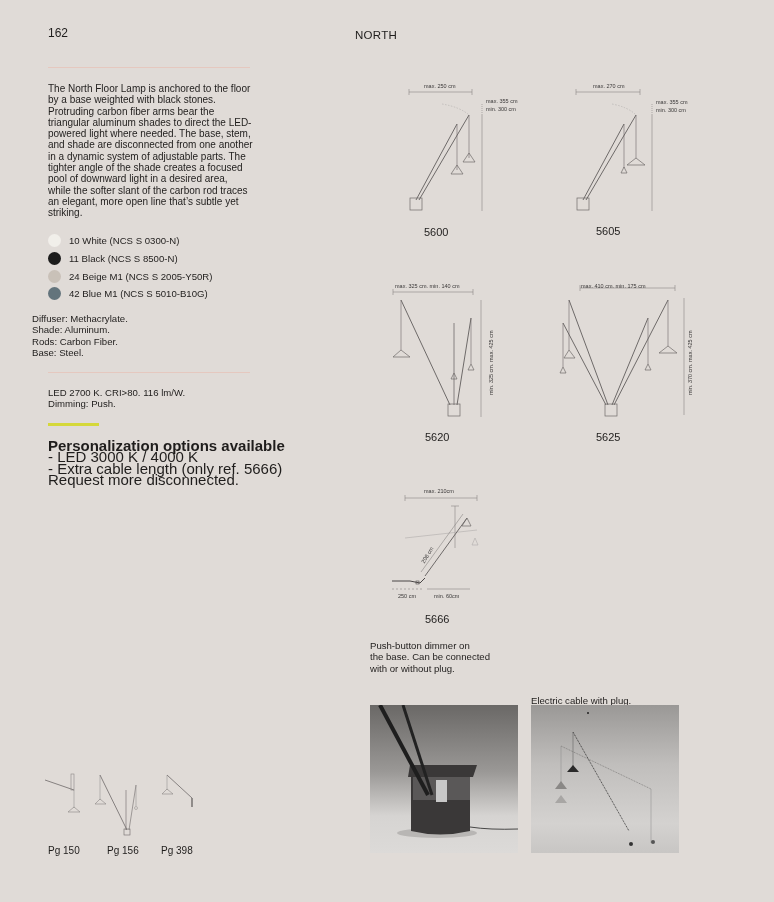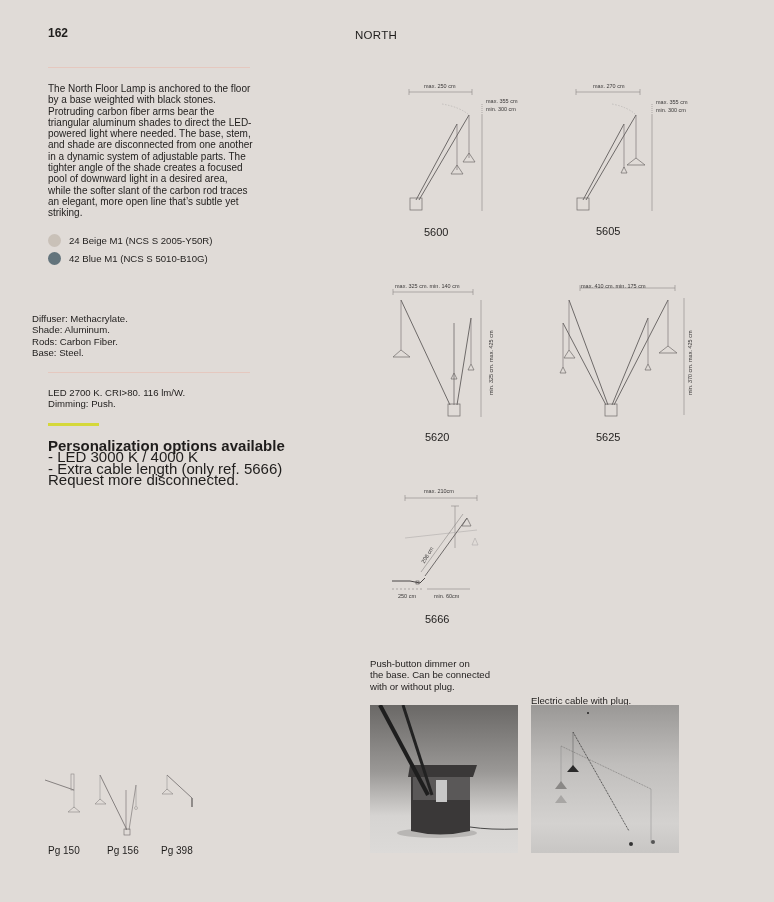--- a/index.html
+++ b/index.html
@@ -1,21 +1,21 @@
 <!DOCTYPE html>
 <html><head>
 <meta charset="utf-8">
 <style>
   html, body { margin: 0; padding: 0; }
   body {
     width: 774px; height: 902px; background: #e0dbd7; position: relative;
     font-family: "Liberation Sans", "DejaVu Sans", sans-serif; color: #1f1d1c; overflow: hidden;
   }
   .abs { position: absolute; }
-  .page-num { left: 48px; top: 26px; font-size: 12px; font-weight: bold; }
+  .page-num { left: 48px; top: 26px; font-size: 12px; }
   .section-title { left: 355px; top: 29px; font-size: 11.5px; letter-spacing: 0.3px; }
   .rule { height: 1px; background: #e5c8bf; }
   .intro { left: 48px; top: 83px; width: 205px; font-size: 10px; line-height: 11.3px; }
   .swatches { left: 48px; top: 232px; }
   .swatch-row { display: flex; align-items: center; height: 17.7px; font-size: 9.6px; }
   .dot { width: 13px; height: 13px; border-radius: 50%; margin-right: 8px; }
   .materials { left: 32px; top: 313px; font-size: 9.6px; line-height: 11.3px; }
   .specs { left: 48px; top: 387px; font-size: 9.6px; line-height: 11.3px; }
   .accent { left: 48px; top: 423px; width: 51px; height: 3px; background: #d5d83a; }
   .personal { left: 48px; top: 440px; font-size: 15px; line-height: 11.3px; }
@@ -31,20 +31,28 @@
 <body>
 
 <div class="abs page-num">162</div>
 <div class="abs section-title">NORTH</div>
 <div class="abs rule" style="left:48px; top:67px; width:202px;"></div>
 
 <div class="abs intro">The North Floor Lamp is anchored to the floor by a base weighted with black stones. Protruding carbon fiber arms bear the triangular aluminum shades to direct the LED-powered light where needed. The base, stem, and shade are disconnected from one another in a dynamic system of adjustable parts. The tighter angle of the shade creates a focused pool of downward light in a desired area, while the softer slant of the carbon rod traces an elegant, more open line that’s subtle yet striking.</div>
 
 <div class="abs swatches">
   <div class="swatch-row">
+    <span class="dot" style="background:#f1efea;"></span>
+    <span>10 White (NCS S 0300-N)</span>
+  </div>
+  <div class="swatch-row">
+    <span class="dot" style="background:#1c1c1c;"></span>
+    <span>11 Black (NCS S 8500-N)</span>
+  </div>
+  <div class="swatch-row">
     <span class="dot" style="background:#c9c1b8;"></span>
     <span>24 Beige M1 (NCS S 2005-Y50R)</span>
   </div>
   <div class="swatch-row">
     <span class="dot" style="background:#63747c;"></span>
     <span>42 Blue M1 (NCS S 5010-B10G)</span>
   </div>
 </div>
 
 <div class="abs materials">
@@ -165,21 +173,21 @@
   <rect x="31" y="101" width="3" height="3" fill="none" stroke="#4a4646" stroke-width="0.6"></rect>
   <line x1="7" y1="109" x2="38" y2="109" stroke="#8a8685" stroke-width="0.6" stroke-dasharray="2,2"></line>
   <line x1="42" y1="109" x2="85" y2="109" stroke="#8a8685" stroke-width="0.6"></line>
 </svg>
 <div class="abs dim" style="left:424px; top:488px;">max. 210cm</div>
 <div class="abs dim" style="left:420px; top:561px; transform:rotate(-58deg); transform-origin:left top;">208 cm</div>
 <div class="abs dim" style="left:398px; top:593px;">250 cm</div>
 <div class="abs dim" style="left:434px; top:593px;">min. 60cm</div>
 <div class="abs model-label" style="left:425px; top:613px;">5666</div>
 
-<div class="abs caption" style="left:370px; top:658px;">
+<div class="abs caption" style="left:370px; top:640px;">
   <div>Push-button dimmer on</div>
   <div>the base. Can be connected</div>
   <div>with or without plug.</div>
 </div>
 <div class="abs caption" style="left:531px; top:695px;">Electric cable with plug.</div>
 
 <div class="abs photo" style="left:370px; top:705px; width:148px; height:148px; background:linear-gradient(180deg,#6a6866 0%,#9a9896 45%,#d6d4d2 75%,#dcdad8 100%);">
   <svg width="148" height="148">
     <ellipse cx="67" cy="128" rx="40" ry="5" fill="#b8b6b4"></ellipse>
     <path d="M40 60 L107 60 L103 72 L100 72 L100 126 Q70 133 41 126 L41 72 L38 72 Z" fill="#3a3838"></path>

